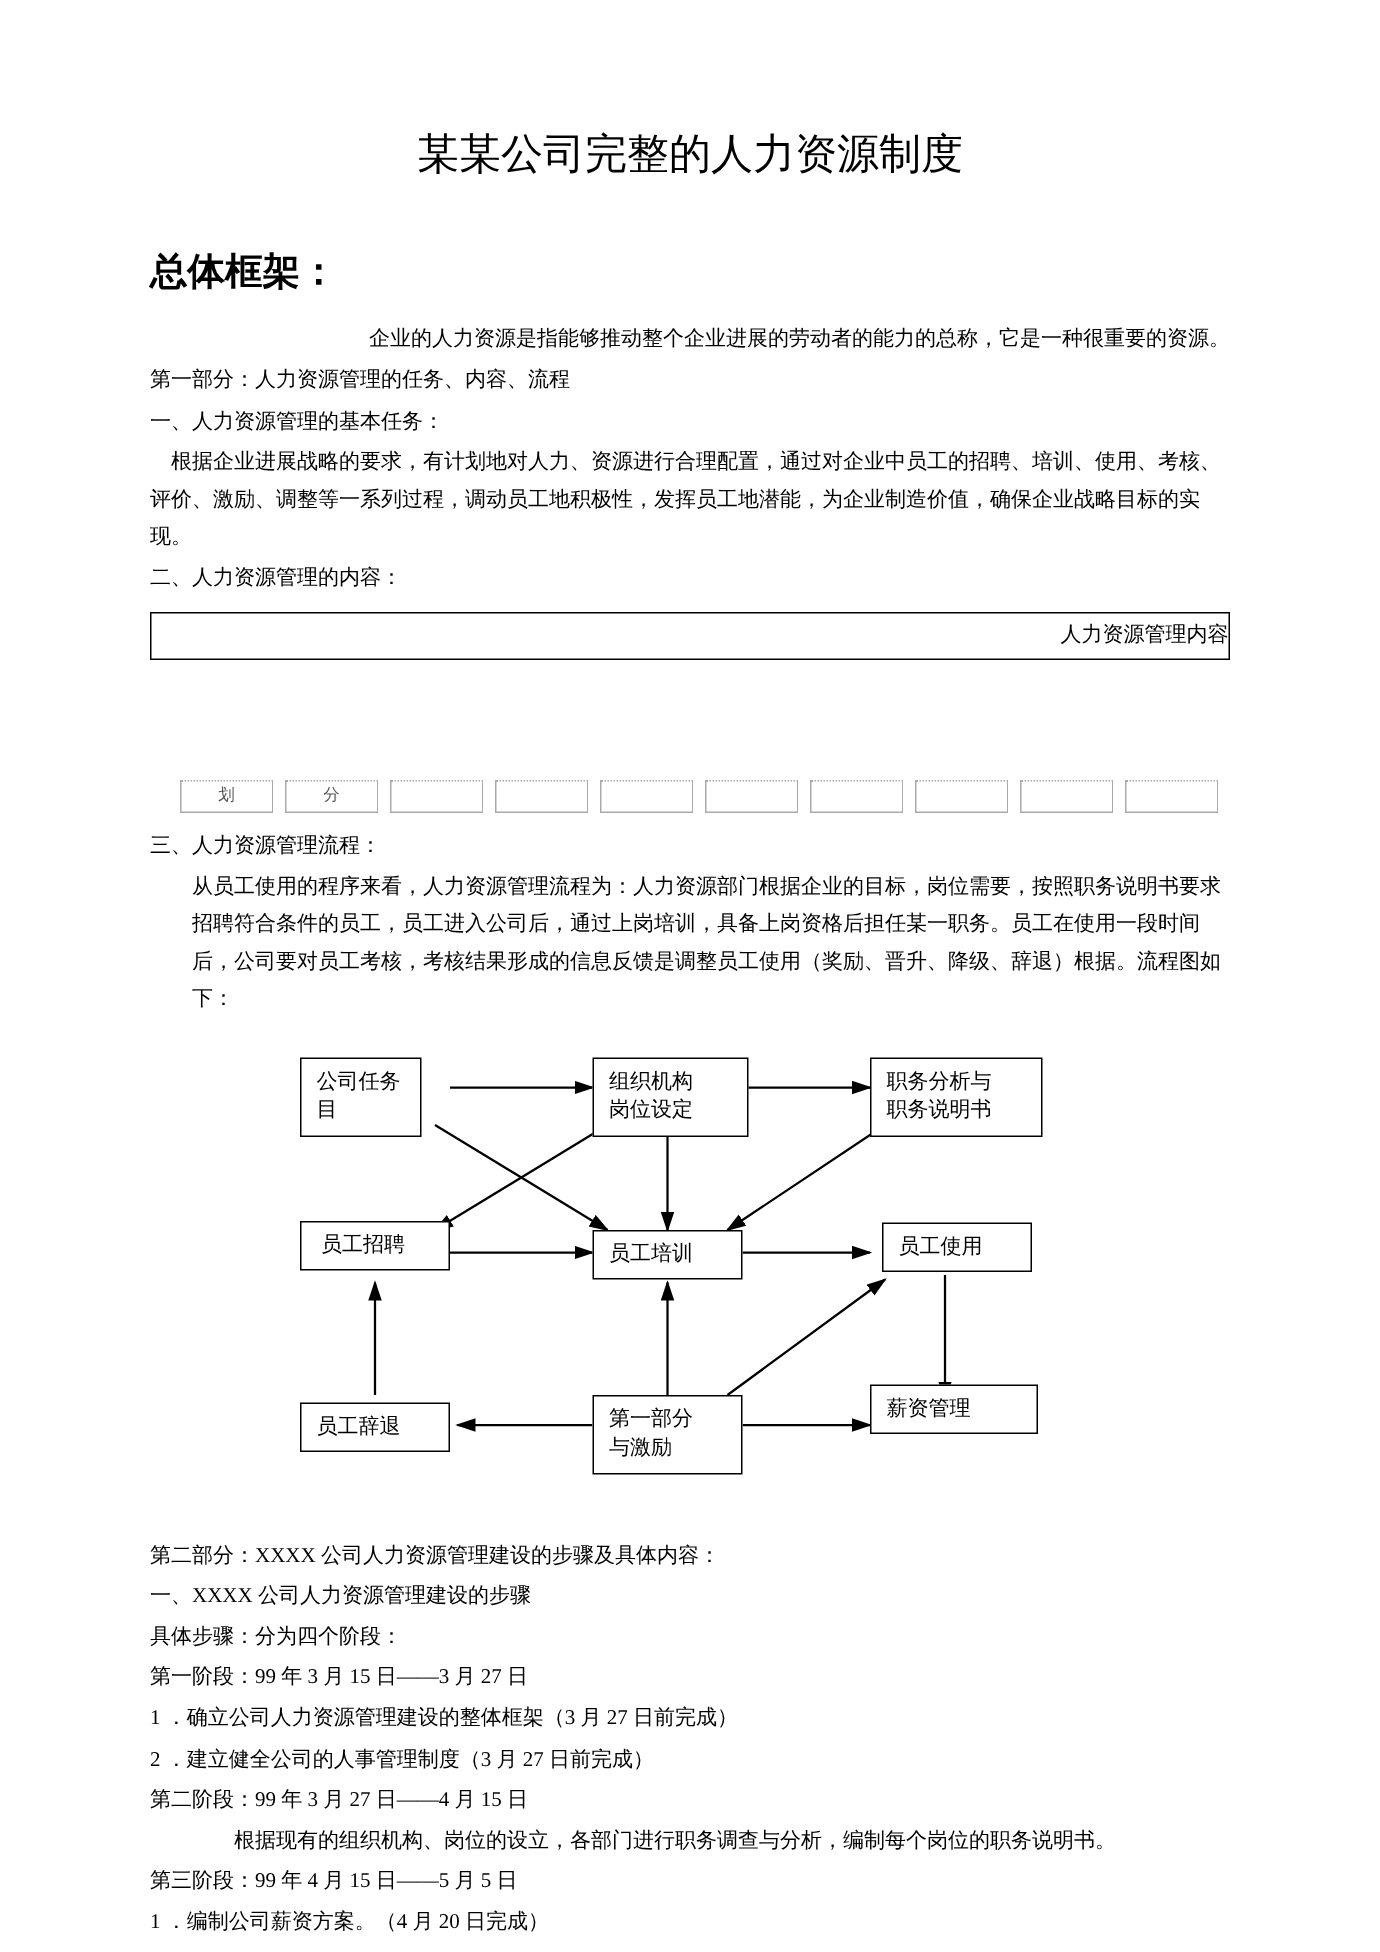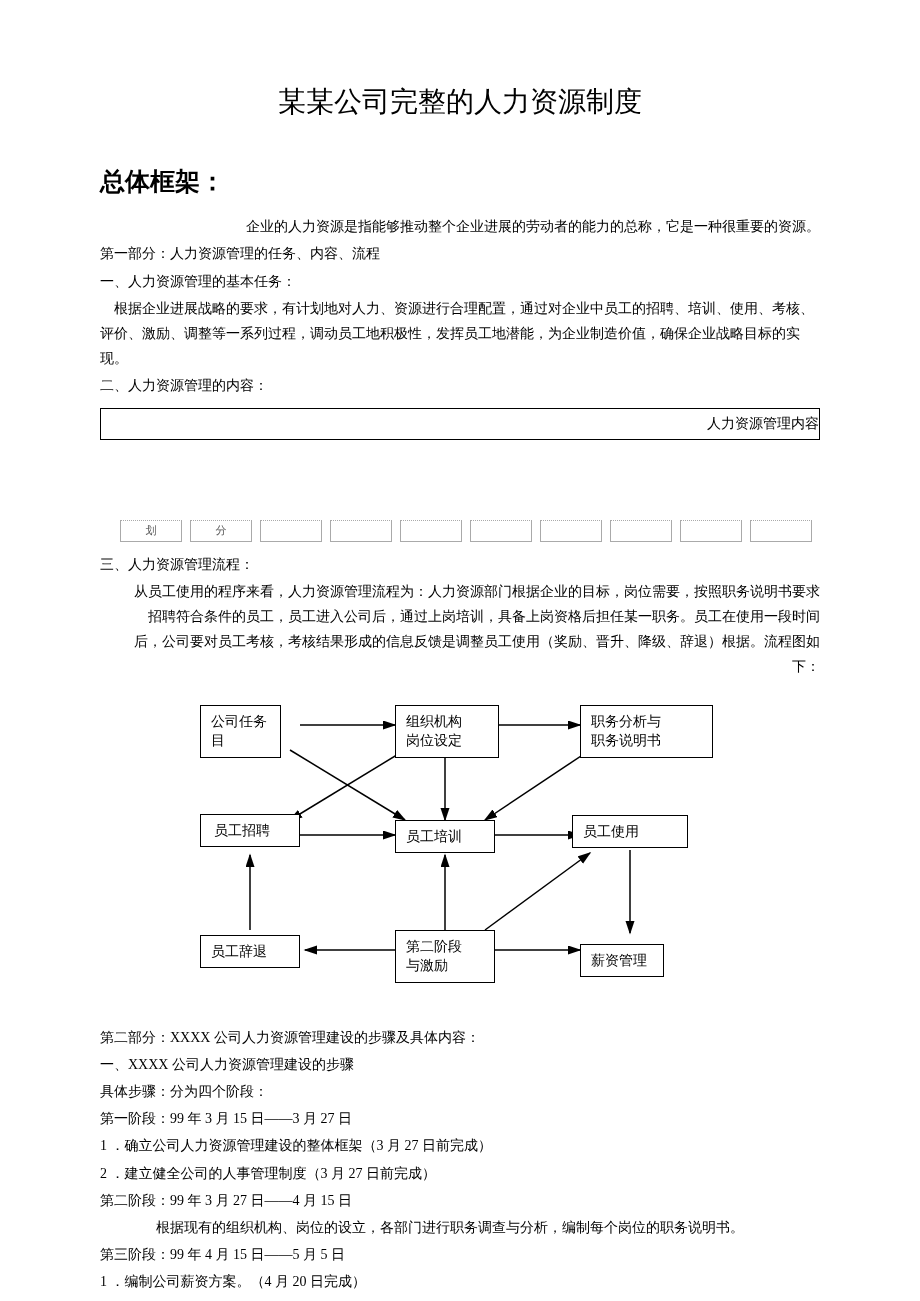--- a/index.html
+++ b/index.html
@@ -11,21 +11,21 @@
     font-size: 14px;
     line-height: 1.8;
     width: 920px;
     box-sizing: border-box;
   }
   .title {
     text-align: center;
     font-size: 28px;
     font-weight: normal;
     margin-bottom: 30px;
-    font-family: Liberation Mono, monospace;
+    font-family: Liberation Serif, serif;
   }
   .section-header {
     font-size: 25px;
     font-weight: bold;
     margin: 10px 0;
   }
   .indent {
     text-indent: 2em;
     text-align: right;
   }
@@ -75,21 +75,20 @@
   svg.arrows {
     position: absolute;
     top: 0;
     left: 0;
     width: 560px;
     height: 320px;
     pointer-events: none;
   }
   .body-indent {
     padding-left: 2em;
-    text-align: right;
   }
 </style>
 </head>
 <body>
 
 <h1 class="title">某某公司完整的人力资源制度</h1>
 
 <div class="section-header">总体框架：</div>
 
 <div class="para indent">企业的人力资源是指能够推动整个企业进展的劳动者的能力的总称，它是一种很重要的资源。</div>
@@ -155,31 +154,31 @@
 
     <line x1="215" y1="255" x2="125" y2="255" stroke="#000" stroke-width="1.5" marker-end="url(#ah)"></line>
 
     <line x1="315" y1="255" x2="400" y2="255" stroke="#000" stroke-width="1.5" marker-end="url(#ah)"></line>
   </svg>
 
   <div class="fbox" style="left:20px; top:10px; width:81px; white-space:pre-line;">公司任务
 目</div>
   <div class="fbox" style="left:215px; top:10px; width:104px; white-space:pre-line;">组织机构
 岗位设定</div>
-  <div class="fbox" style="left:400px; top:10px; width:133px; white-space:pre-line;">职务分析与
+  <div class="fbox" style="left:400px; top:10px; width:115px; white-space:pre-line;">职务分析与
 职务说明书</div>
 
   <div class="fbox" style="left:20px; top:119px; width:100px;padding-left:13px;">员工招聘</div>
   <div class="fbox" style="left:215px; top:125px; width:100px;">员工培训</div>
-  <div class="fbox" style="left:392px; top:120px; width:116px;">员工使用</div>
+  <div class="fbox" style="left:408px; top:120px; width:100px;">员工使用</div>
 
   <div class="fbox" style="left:20px; top:240px; width:100px;">员工辞退</div>
-  <div class="fbox" style="left:215px; top:235px; width:100px; white-space:pre-line;">第二阶段
+  <div class="fbox" style="left:215px; top:235px; width:100px; white-space:pre-line;">第一部分
 与激励</div>
-  <div class="fbox" style="left:400px; top:249px; width:84px;">薪资管理</div>
+  <div class="fbox" style="left:400px; top:228px; width:112px;">薪资管理</div>
 </div>
 
 <div class="para">
   <span>第二部分：XXXX 公司人力资源管理建设的步骤及具体内容：</span>
 </div>
 
 <div class="para">一、XXXX 公司人力资源管理建设的步骤</div>
 
 <div class="para">具体步骤：分为四个阶段：</div>
 

